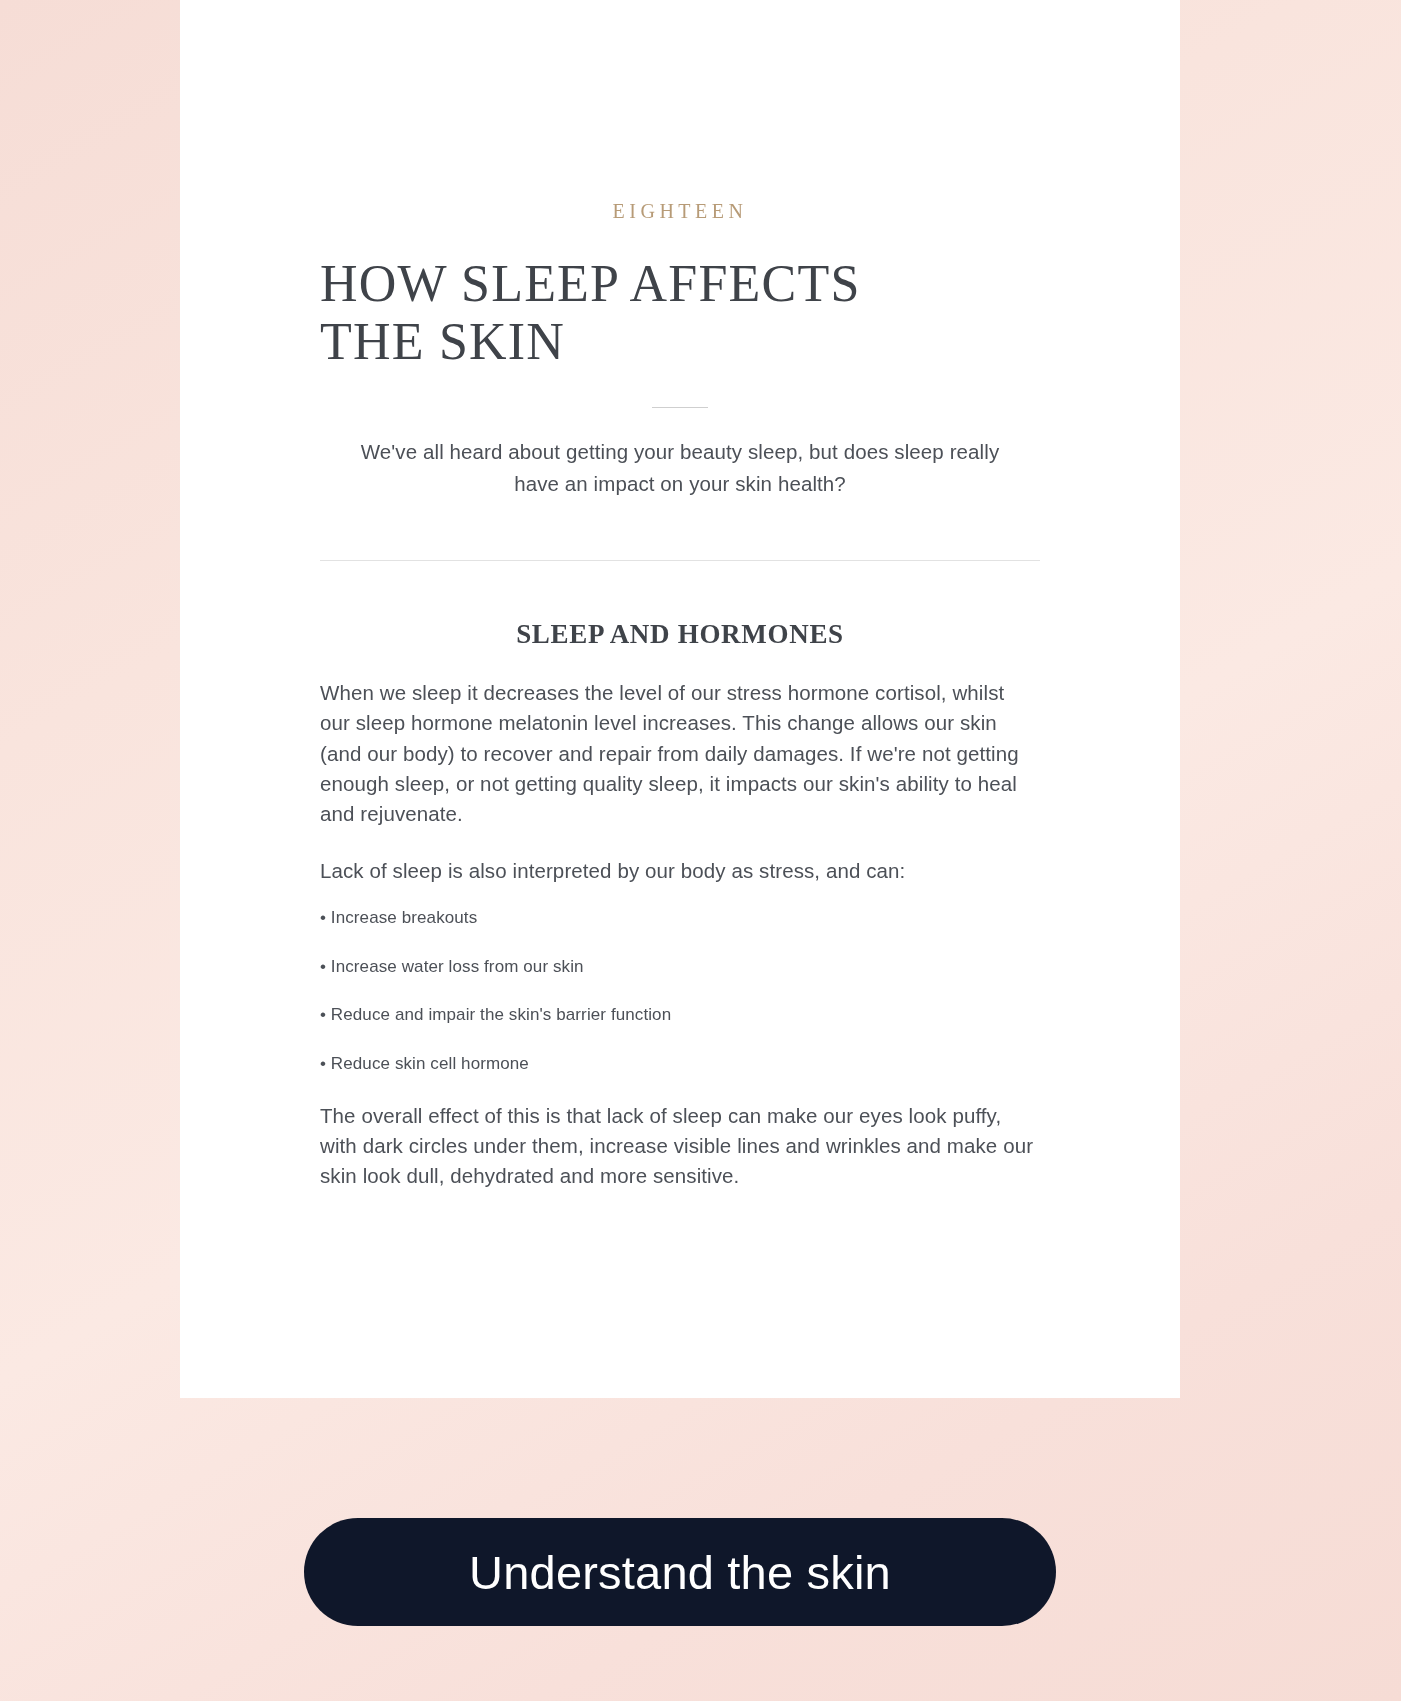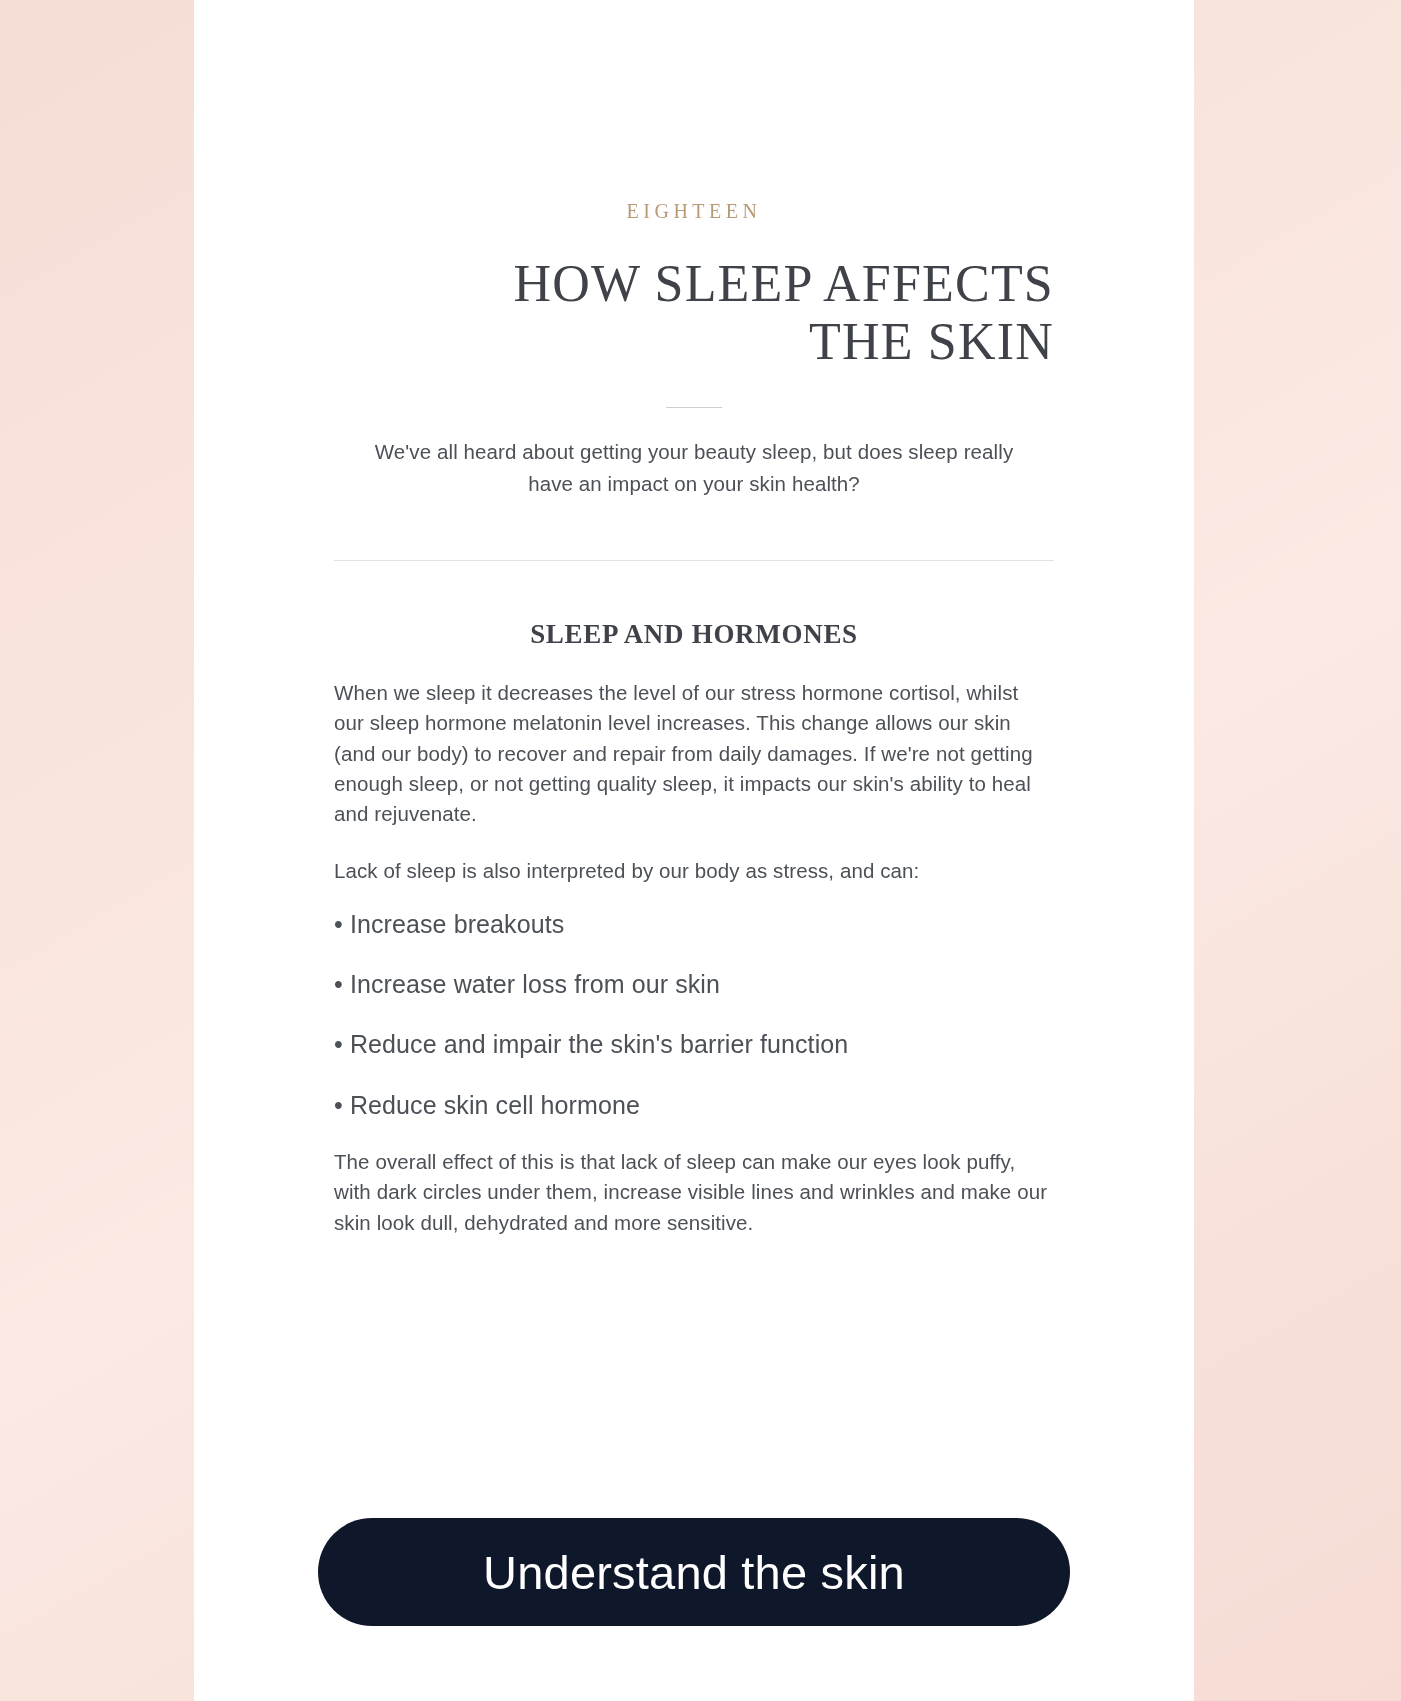--- a/index.html
+++ b/index.html
@@ -15,44 +15,44 @@
   }
   
   .backdrop {
     position: absolute;
     inset: 0;
     background:
       linear-gradient(150deg, #f6ddd6 0%, #f9e4dd 30%, #fbe9e3 55%, #f8e0da 80%, #f6dcd5 100%);
   }
   .page {
     position: absolute;
-    left: 194px;
+    left: 180px;
     top: 0;
     width: 1000px;
-    height: 1701px;
+    height: 1398px;
     background: #ffffff;
   }
   .content {
     position: relative;
     width: 100%;
     height: 100%;
     box-sizing: border-box;
     padding: 0 140px;
   }
   .eyebrow {
     margin-top: 200px;
     text-align: center;
     font-family: "Liberation Serif", serif;
     font-size: 20px;
     letter-spacing: 4.5px;
     color: #b79b77;
   }
   .title {
     margin-top: 32px;
-    text-align: right;
+    text-align: left;
     font-family: "Liberation Serif", serif;
     font-weight: 400;
     font-size: 52px;
     line-height: 1.12;
     letter-spacing: 1.2px;
     color: #3f4349;
   }
   .title .line {
     display: block;
   }
@@ -95,21 +95,21 @@
   .body-text p {
     margin: 0 0 26px 0;
   }
   .bullets {
     list-style: none;
     margin: 0;
     padding: 0;
   }
   .bullets li {
     margin: 0 0 24px 0;
-    font-size: 25px;
+    font-size: 17px;
     line-height: 1.45;
     color: #4c5057;
   }
   .bullets li:first-child {
     margin-top: -6px;
   }
   .lead-in {
     margin: 0 0 6px 0;
   }
   .cta-wrap {

